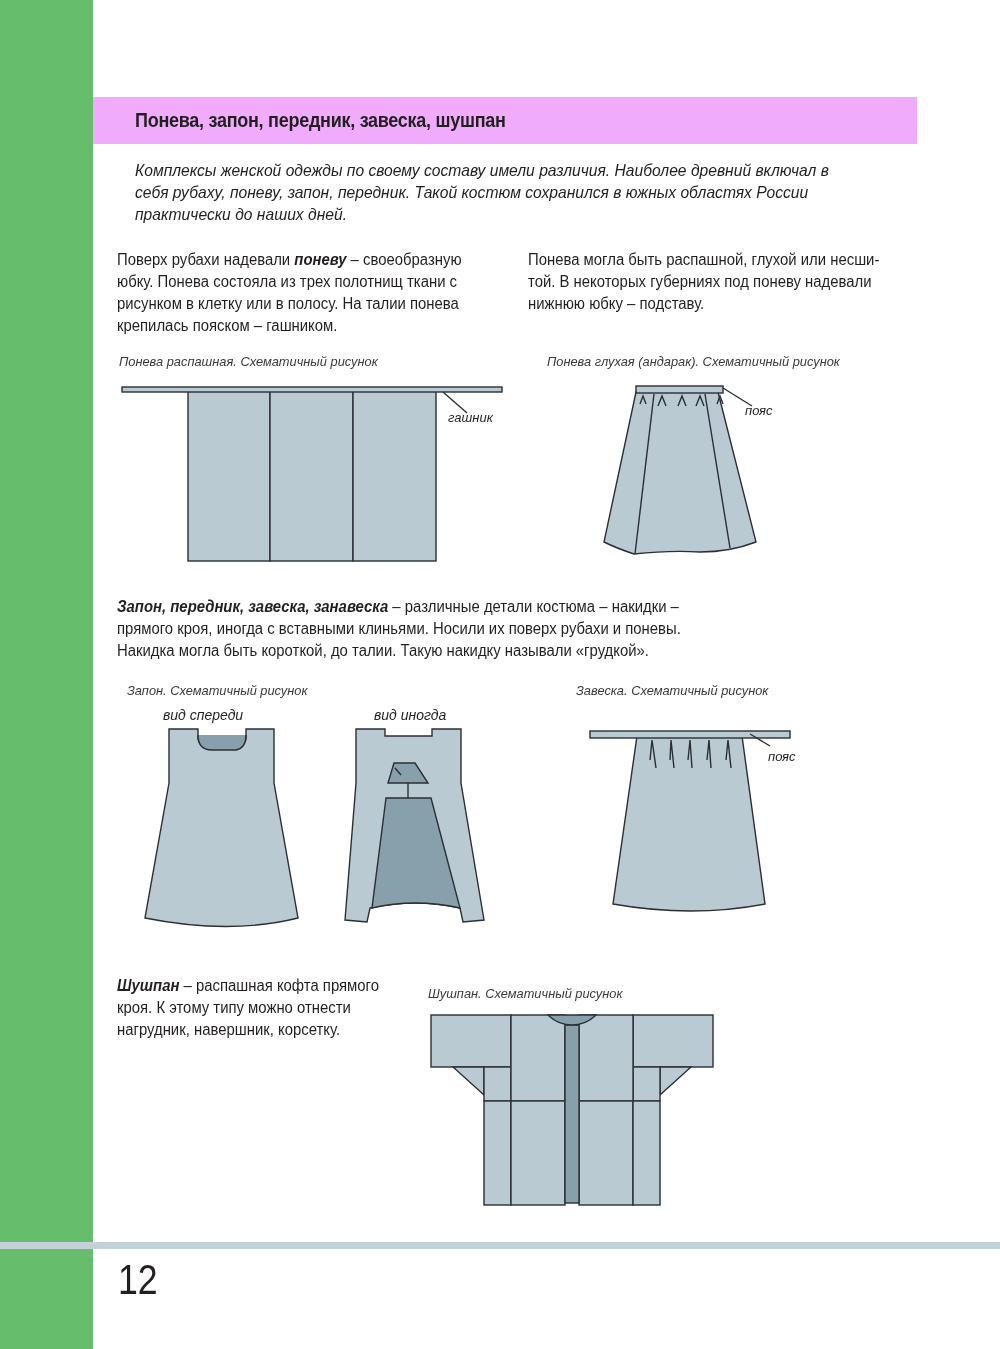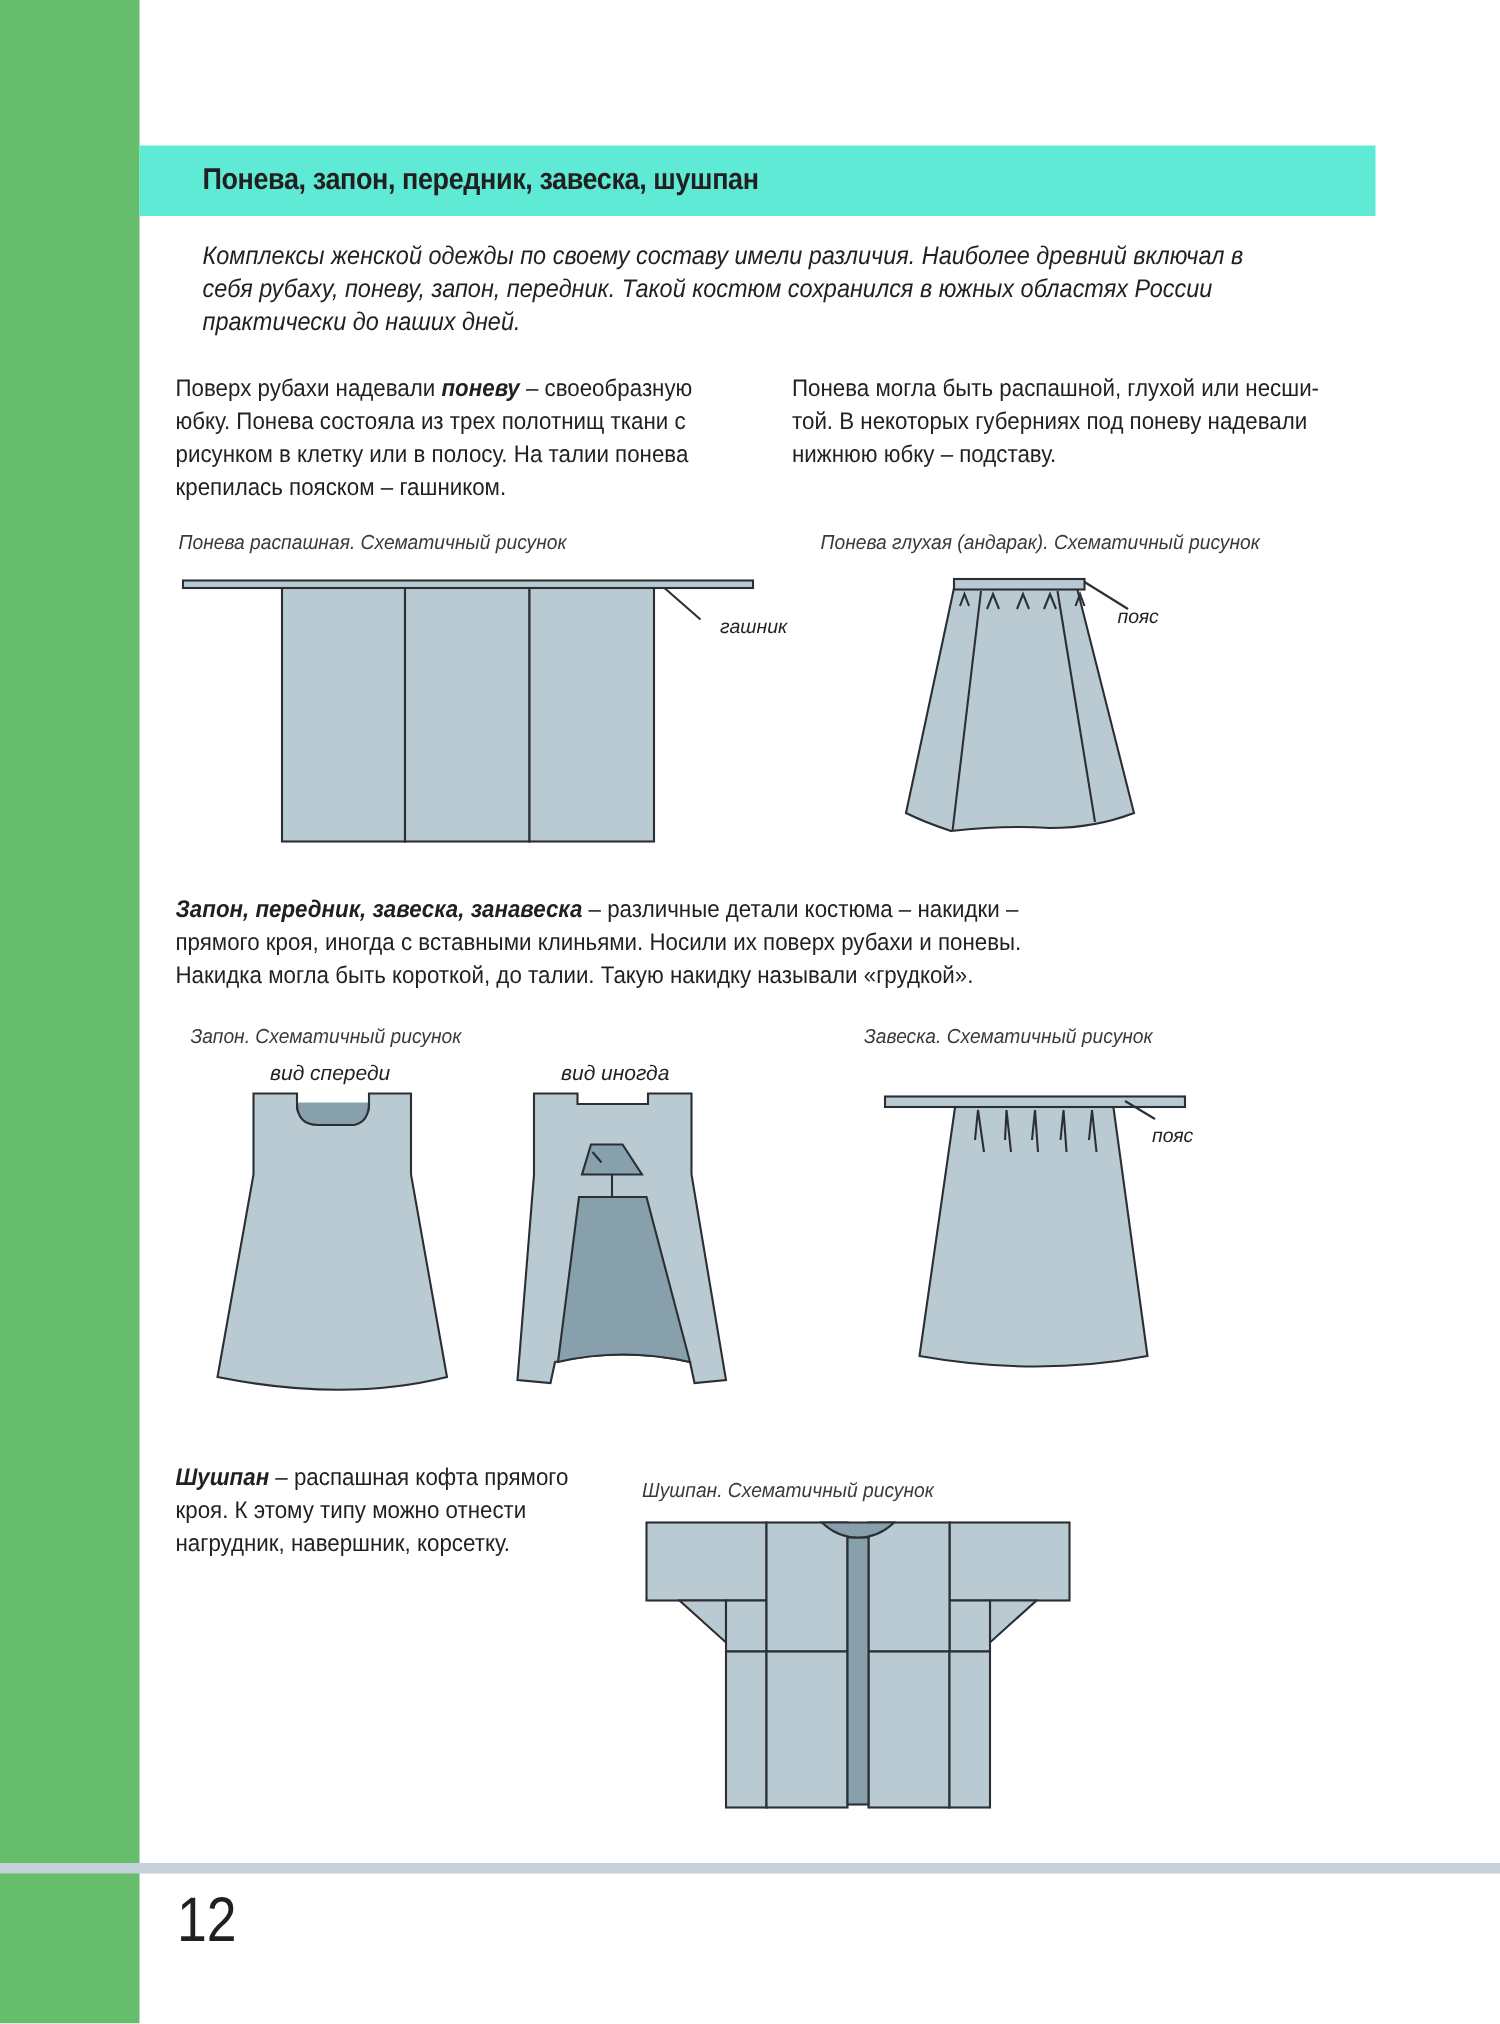--- a/index.html
+++ b/index.html
@@ -1,19 +1,19 @@
 <!DOCTYPE html>
 <html><head>
 <meta charset="utf-8">
 <style>
   html, body { margin: 0; padding: 0; }
   body { width: 1000px; height: 1349px; position: relative; background: #ffffff; overflow: hidden;
          font-family: "Liberation Sans", sans-serif; color: #231f20; }
   .green-bar { position: absolute; left: 0; top: 0; width: 93px; height: 1349px; background: #66bd6b; }
-  .header-band { position: absolute; left: 93px; top: 97px; width: 824px; height: 47px; background: #5eead4; }
+  .header-band { position: absolute; left: 93px; top: 97px; width: 824px; height: 47px; background: #f0abfc; }
   .header-title { position: absolute; left: 42px; top: 12px; font-size: 20px; font-weight: bold; color: #231f20;
                   letter-spacing: -0.3px; transform: scaleX(0.9); transform-origin: left; white-space: nowrap; }
   .lead { position: absolute; left: 135px; top: 160px; width: 760px; font-size: 17px; font-style: italic; line-height: 22px;
           transform: scaleX(0.92); transform-origin: left; }
   .para { position: absolute; font-size: 16px; line-height: 22px; color: #231f20; transform: scaleX(0.93); transform-origin: left; }
   .para b { font-style: italic; }
   .caption { position: absolute; font-size: 13.5px; font-style: italic; color: #3a3a3a; white-space: nowrap; transform: scaleX(0.95); transform-origin: left; }
   .label { position: absolute; font-size: 13px; font-style: italic; color: #231f20; white-space: nowrap; }
   svg.fig { position: absolute; overflow: visible; }
   .bottom-rule { position: absolute; left: 0; top: 1242px; width: 1000px; height: 7px; background: #c5d1d9; }
@@ -40,41 +40,41 @@
 
 <svg class="fig" style="left:110px; top:375px;" width="400" height="200">
   <g stroke="#2b2f33" stroke-width="1.4" fill="#b9cad3">
     <rect x="78" y="16" width="82" height="170"></rect>
     <rect x="160" y="16" width="83" height="170"></rect>
     <rect x="243" y="16" width="83" height="170"></rect>
     <rect x="12" y="12" width="380" height="5"></rect>
     <line x1="333" y1="17" x2="357" y2="38" fill="none"></line>
   </g>
 </svg>
-<div class="label" style="left:448px; top:410px;margin-left:32px;">гашник</div>
+<div class="label" style="left:448px; top:410px;">гашник</div>
 
 <svg class="fig" style="left:580px; top:370px;" width="220" height="200">
   <g stroke="#2b2f33" stroke-width="1.4" fill="#b9cad3">
     <path d="M56 22 L138 22 L176 172 Q150 182 120 182 Q90 180 54 184 Q36 178 24 172 Z"></path>
     <path d="M74 24 L55 184" fill="none"></path>
     <path d="M125 24 L150 178" fill="none"></path>
     <rect x="56" y="16" width="87" height="7"></rect>
     <path d="M60 34 L63 26 L66 34 M78 36 L82 26 L86 36 M98 36 L102 26 L106 36 M116 36 L120 26 L124 36 M137 34 L140 26 L143 34" fill="none"></path>
     <line x1="143" y1="18" x2="172" y2="36" fill="none"></line>
   </g>
 </svg>
 <div class="label" style="left:745px; top:403px;">пояс</div>
 
 <div class="para" style="left:117px; top:596px; width:660px;">
   <b>Запон, передник, завеска, занавеска</b><span> – различные детали костюма – накидки – прямого кроя, иногда с вставными клиньями. Носили их поверх рубахи и поневы. Накидка могла быть короткой, до талии. Такую накидку называли «грудкой».</span>
 </div>
 
 <div class="caption" style="left:127px; top:683px;">Запон. Схематичный рисунок</div>
 <div class="caption" style="left:576px; top:683px;">Завеска. Схематичный рисунок</div>
-<div class="label" style="left:180px; top:707px; font-size:14px;">вид спереди</div>
+<div class="label" style="left:163px; top:707px; font-size:14px;">вид спереди</div>
 <div class="label" style="left:374px; top:707px; font-size:14px;">вид иногда</div>
 
 <svg class="fig" style="left:130px; top:710px;" width="380" height="220">
   <g stroke="#2b2f33" stroke-width="1.4" fill="#b9cad3">
 
     <path d="M39 19 L68 19 L68 28 Q68 34 74 34 L110 34 Q116 34 116 28 L116 19 L144 19 L144 73 L168 208 Q100 225 15 208 L39 73 Z"></path>
     <path d="M68 25 Q68 40 82 40 L106 40 Q116 38 116 25" fill="#87a0ac"></path>
 
     <path d="M226 19 L255 19 L255 26 L302 26 L302 19 L331 19 L331 73 L354 210 L333 212 L330 198 Q285 188 240 198 L237 212 L215 210 L226 73 Z"></path>
     <path d="M256 88 L242 198 Q285 188 330 198 L301 88 Z" fill="#87a0ac"></path>

